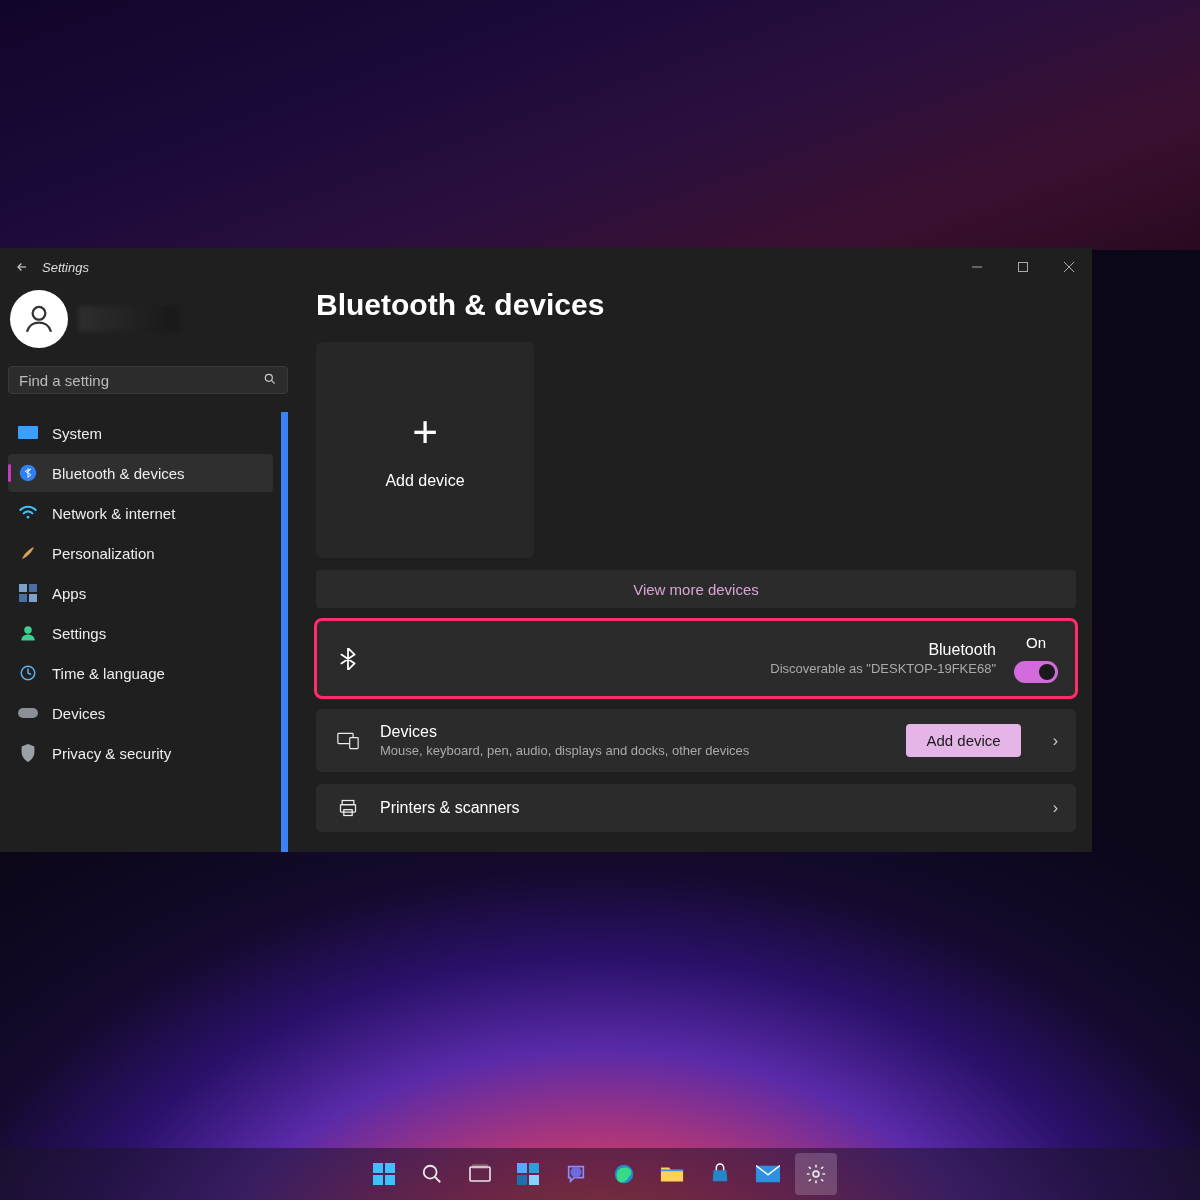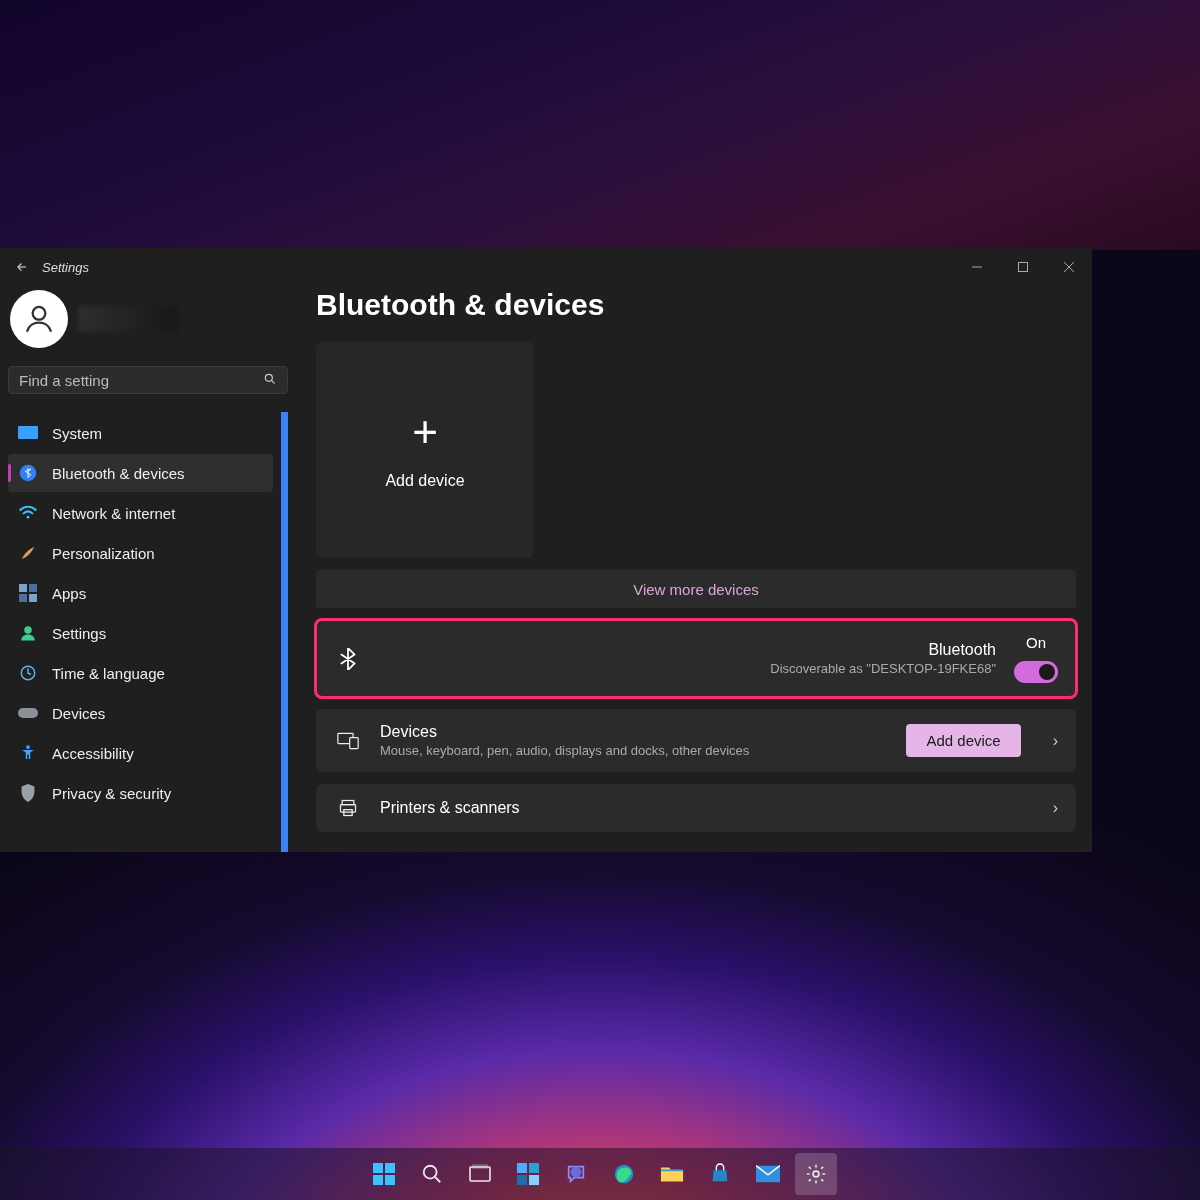--- a/index.html
+++ b/index.html
@@ -214,29 +214,20 @@
         <div class="nav-item">
           <span class="nicon">
               <svg width="20" height="14" viewBox="0 0 24 16">
                 <rect x="0" y="2" width="24" height="12" rx="6" fill="#8a8f98"></rect>
               </svg>
             </span>
           <span>Devices</span>
         </div>
         <div class="nav-item">
           <span class="nicon">
-              <svg width="18" height="18" viewBox="0 0 24 24" fill="#3fa5ff">
-                <circle cx="12" cy="4" r="2.5"></circle>
-                <path d="M4 8h16l-5 3v9h-2v-6h-2v6H9v-9z"></path>
-              </svg>
-            </span>
-          <span>Accessibility</span>
-        </div>
-        <div class="nav-item">
-          <span class="nicon">
               <svg width="16" height="18" viewBox="0 0 24 28" fill="#9aa0a8">
                 <path d="M12 0l10 4v8c0 8-5 13-10 16C7 25 2 20 2 12V4z"></path>
               </svg>
             </span>
           <span>Privacy &amp; security</span>
         </div>
       </div>
     </div>
 
     <div class="content">

